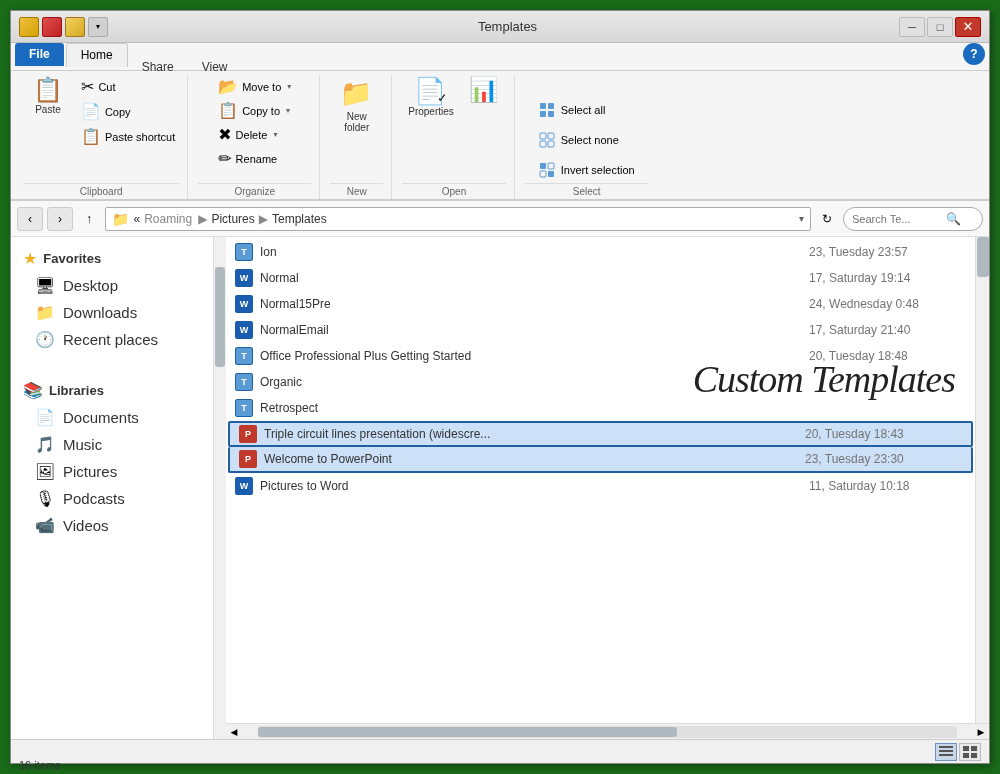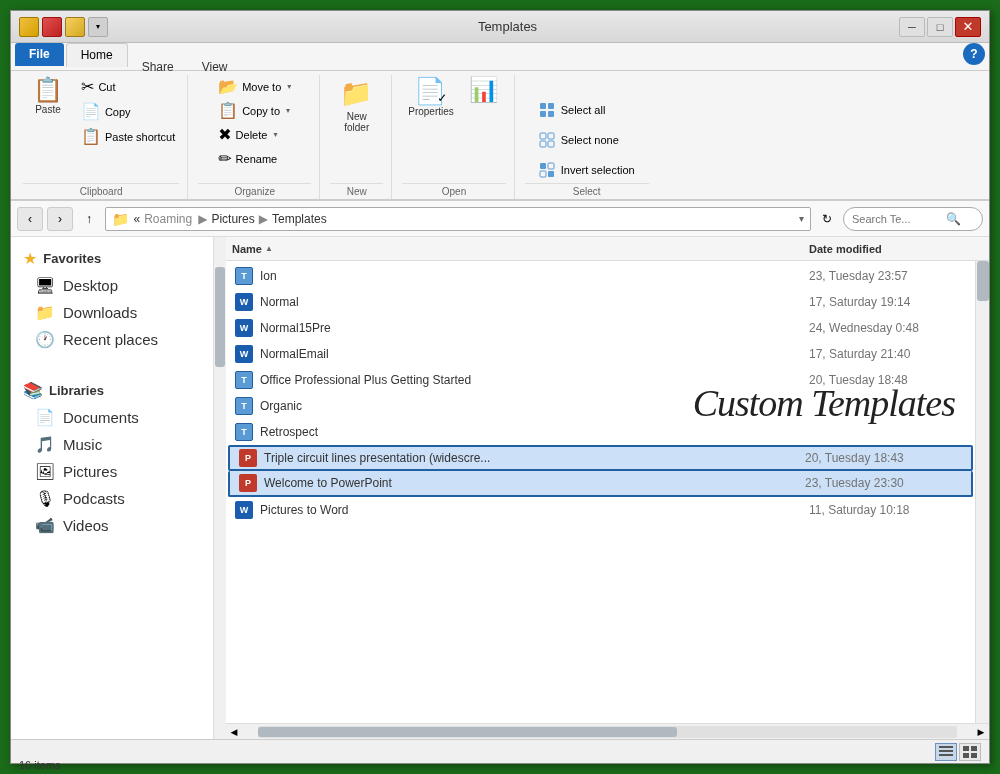--- a/index.html
+++ b/index.html
@@ -360,30 +360,20 @@
         </div>
       </div>
 
       <div class="sidebar-scroll-track">
         <div class="sidebar-scroll-thumb"></div>
       </div>
     </div>
 
     <div class="filelist">
 
-      <div class="filelist-header">
-        <div class="col-name">
-          <span>Name</span>
-          <span class="col-sort-arrow">▲</span>
-        </div>
-        <div class="col-date">
-          <span>Date modified</span>
-        </div>
-        <div style="width:14px;"></div>
-      </div>
 
       <div class="filelist-wrapper">
         <div class="filelist-inner">
           <div class="filelist-content">
 
             <div class="file-row">
               <div class="file-icon">
                 <span style="display:inline-block;width:18px;height:18px;background:#5b9bd5;border:1px solid #2060a0;border-radius:2px;display:flex;align-items:center;justify-content:center;font-size:9px;color:white;font-weight:bold;">T</span>
               </div>
               <div class="file-name">Ion</div>

